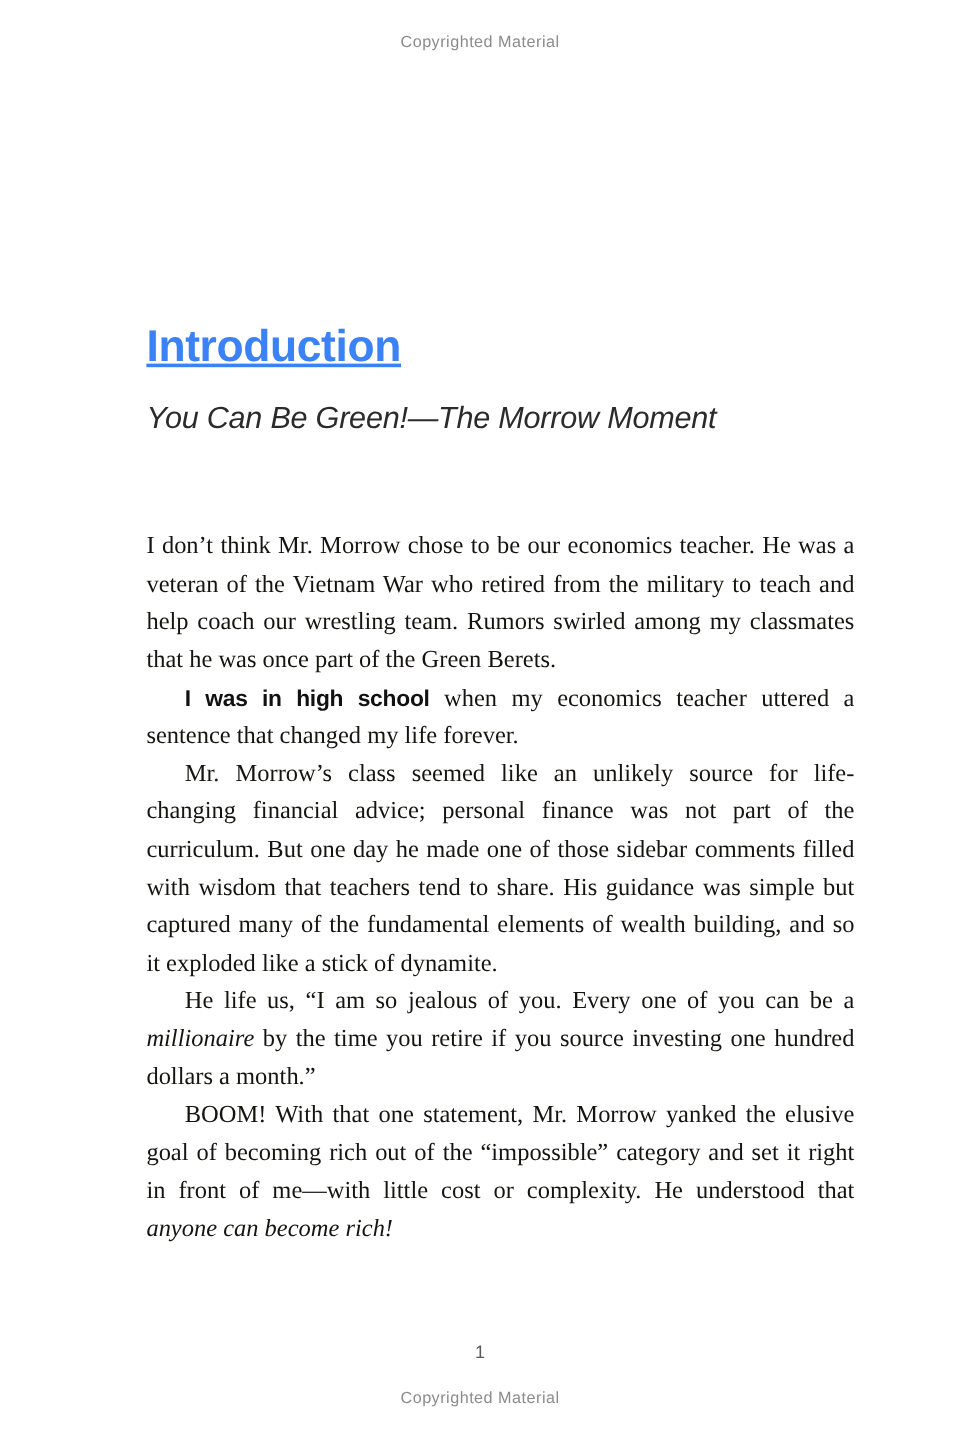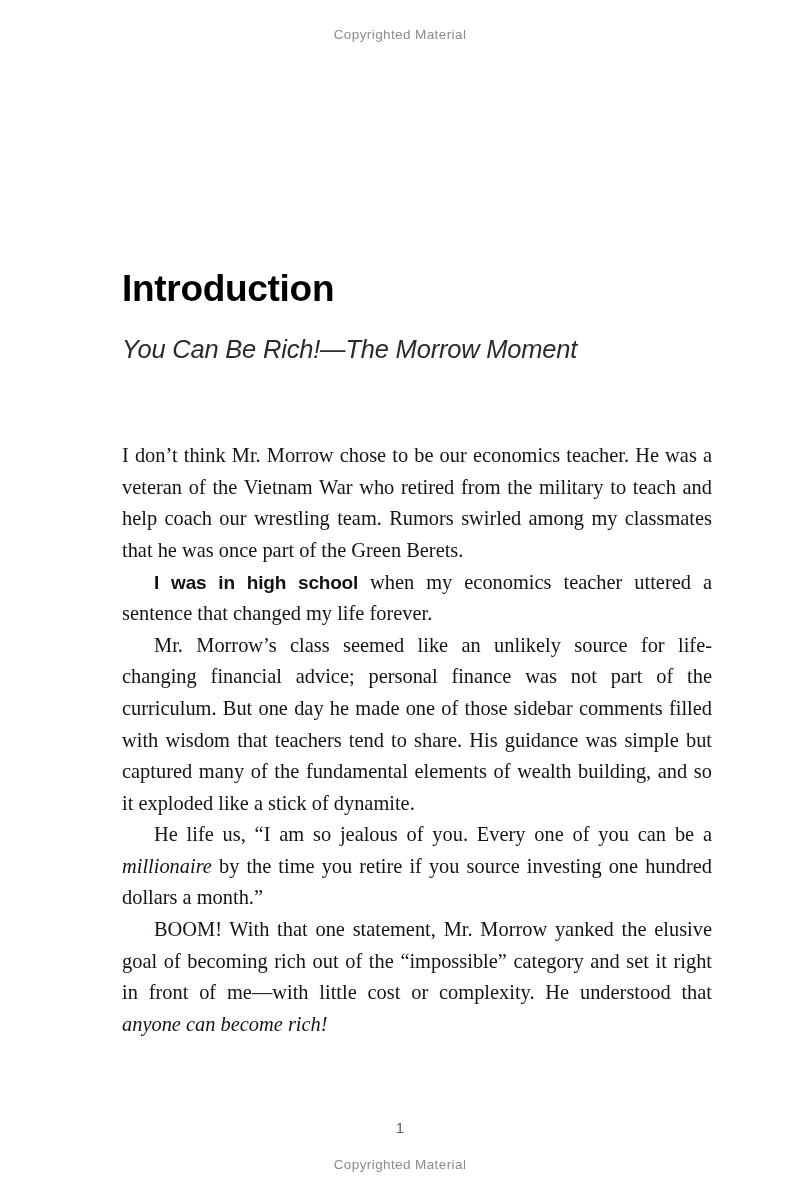--- a/index.html
+++ b/index.html
@@ -45,23 +45,24 @@
     left: 122px;
     top: 270px;
     width: 590px;
   }
 
   .chapter-title {
     font-family: "Liberation Sans", sans-serif;
     font-size: 37px;
     font-weight: 700;
     line-height: 1.05;
-    color: #000000;
+    color: #3b82f6;
     letter-spacing: -0.3px;
     margin: 0 0 26px 0;
+    text-decoration: underline;
   }
 
   .chapter-subtitle {
     font-family: "Liberation Sans", sans-serif;
     font-size: 25.5px;
     font-style: italic;
     font-weight: 400;
     line-height: 1.15;
     color: #2b2b2b;
     letter-spacing: -0.2px;
@@ -115,21 +116,21 @@
 <body>
 
 <div class="page">
 
   <div class="watermark watermark-top">Copyrighted Material</div>
 
   <div class="content">
 
     <h1 class="chapter-title">Introduction</h1>
 
-    <h2 class="chapter-subtitle">You Can Be Rich!—The Morrow Moment</h2>
+    <h2 class="chapter-subtitle">You Can Be Green!—The Morrow Moment</h2>
 
     <div class="body-block">
       <p class="body-para"><span>I don’t think Mr. Morrow chose to be our economics teacher. He was a veteran of the Vietnam War who retired from the military to teach and help coach our wrestling team. Rumors swirled among my classmates that he was once part of the Green Berets.</span></p>
       <p class="body-para"><span class="lead-in">I was in high school</span><span> when my economics teacher uttered a sentence that changed my life forever.</span></p>
       <p class="body-para"><span>Mr. Morrow’s class seemed like an unlikely source for life-changing financial advice; personal finance was not part of the curriculum. But one day he made one of those sidebar comments filled with wisdom that teachers tend to share. His guidance was simple but captured many of the fundamental elements of wealth building, and so it exploded like a stick of dynamite.</span></p>
       <p class="body-para"><span>He life us, “I am so jealous of you. Every one of you can be a </span><em class="ital">millionaire</em><span> by the time you retire if you source investing one hundred dollars a month.”</span></p>
       <p class="body-para"><span>BOOM! With that one statement, Mr. Morrow yanked the elusive goal of becoming rich out of the “impossible” category and set it right in front of me—with little cost or complexity. He understood that </span><em class="ital">anyone can become rich!</em></p>
     </div>
 
   </div>

